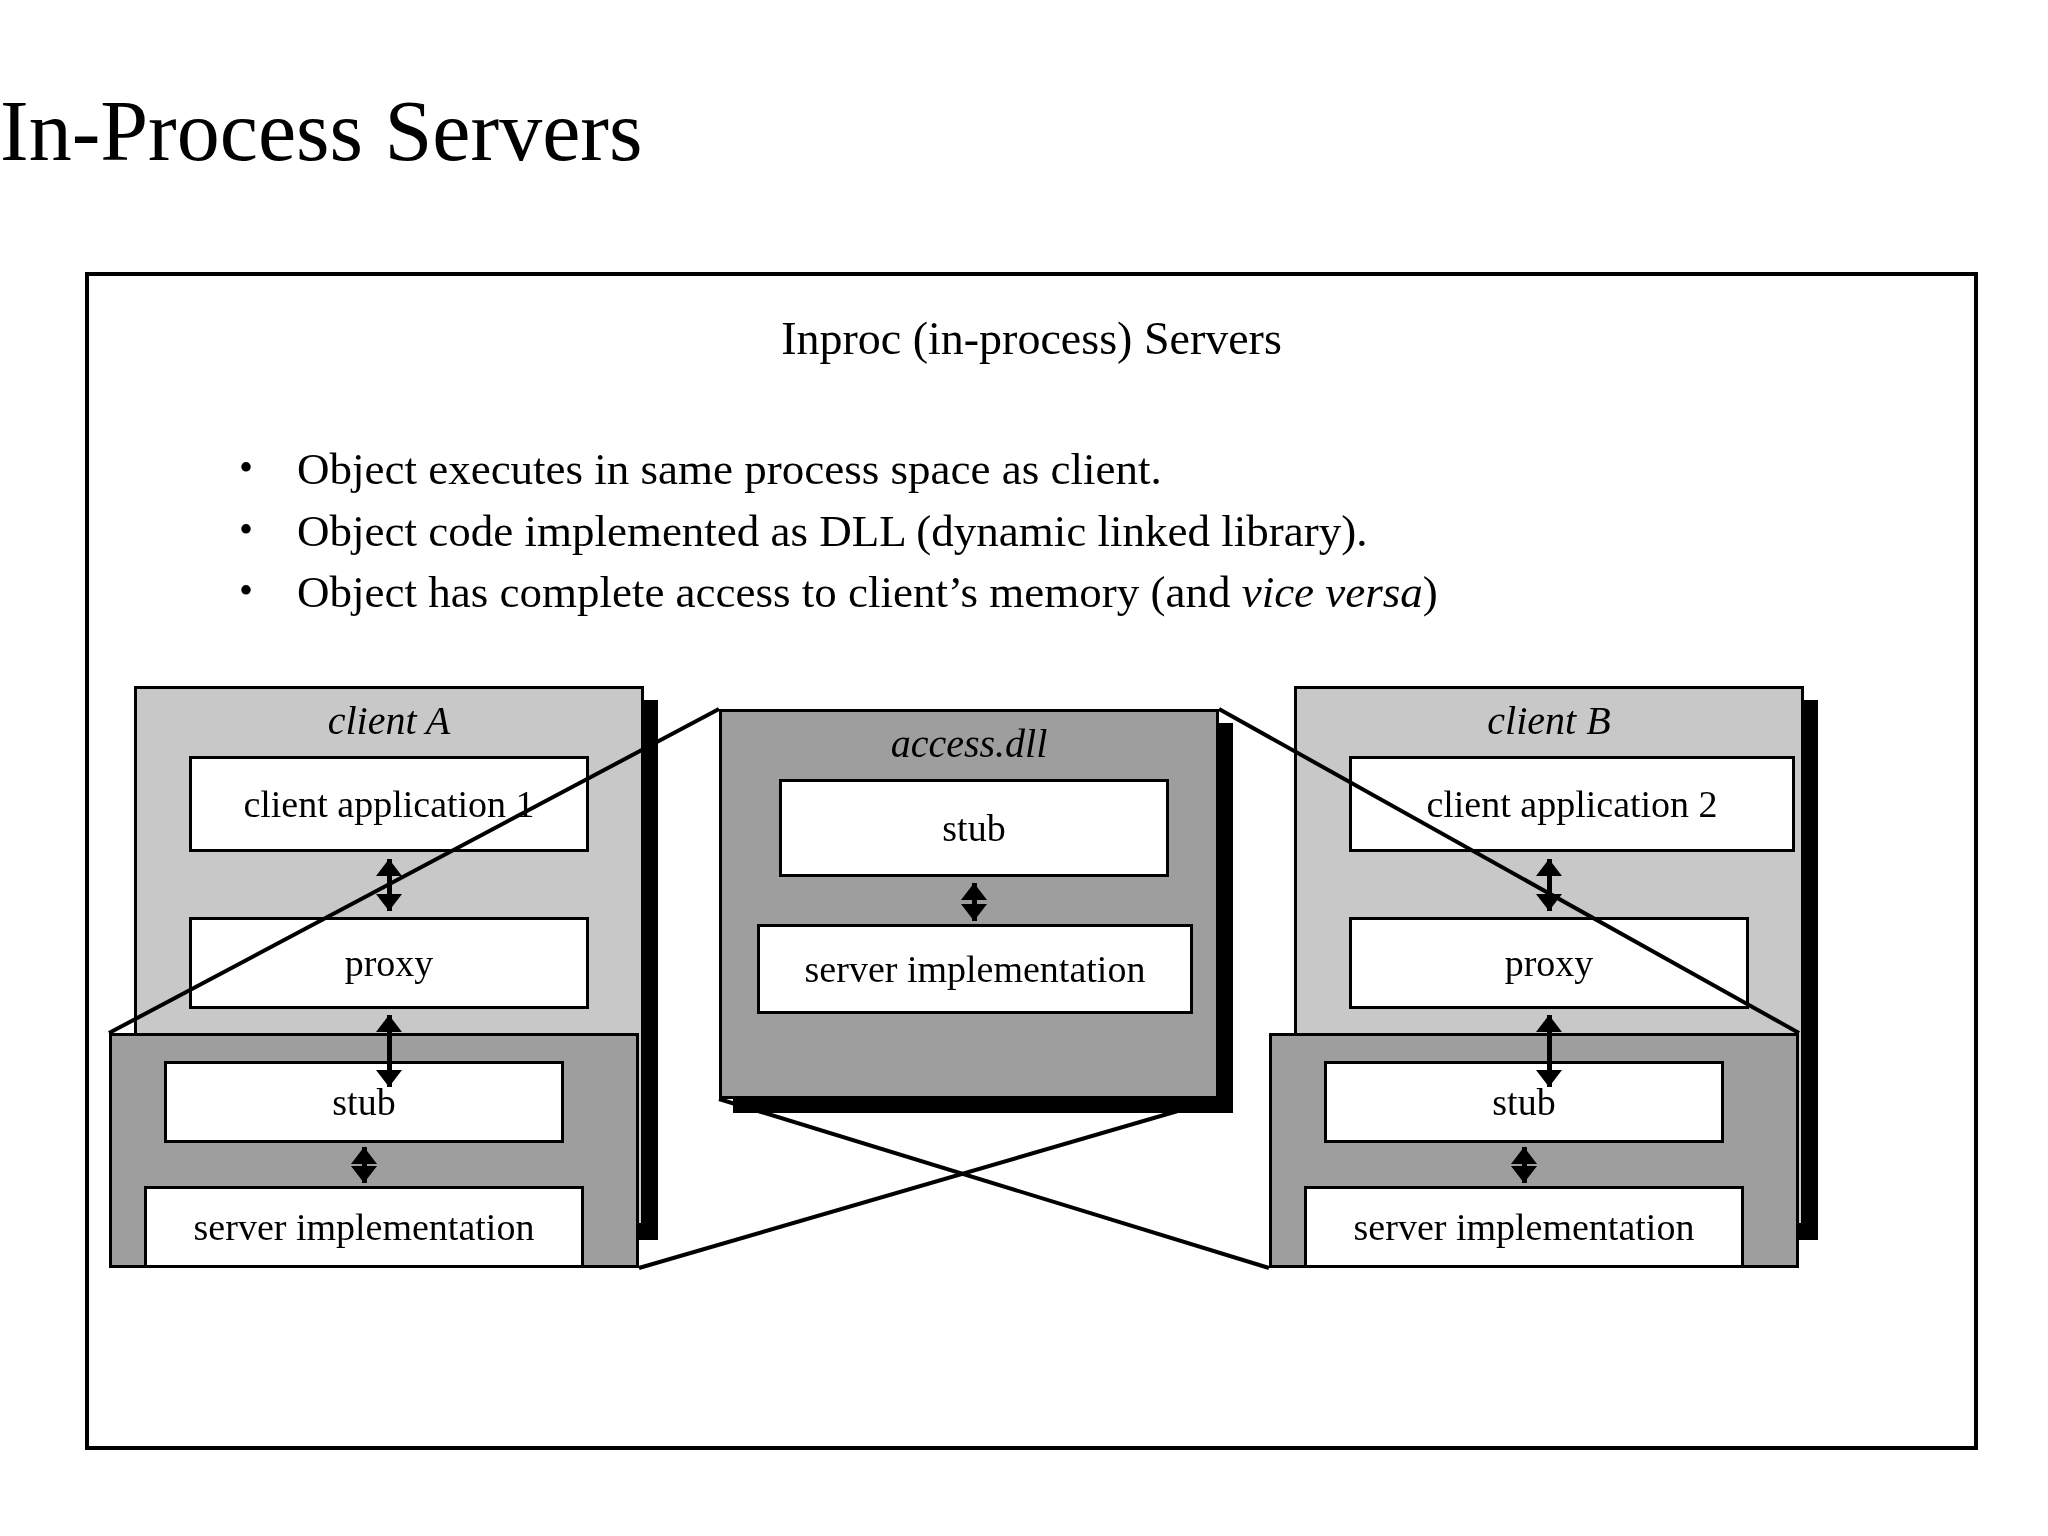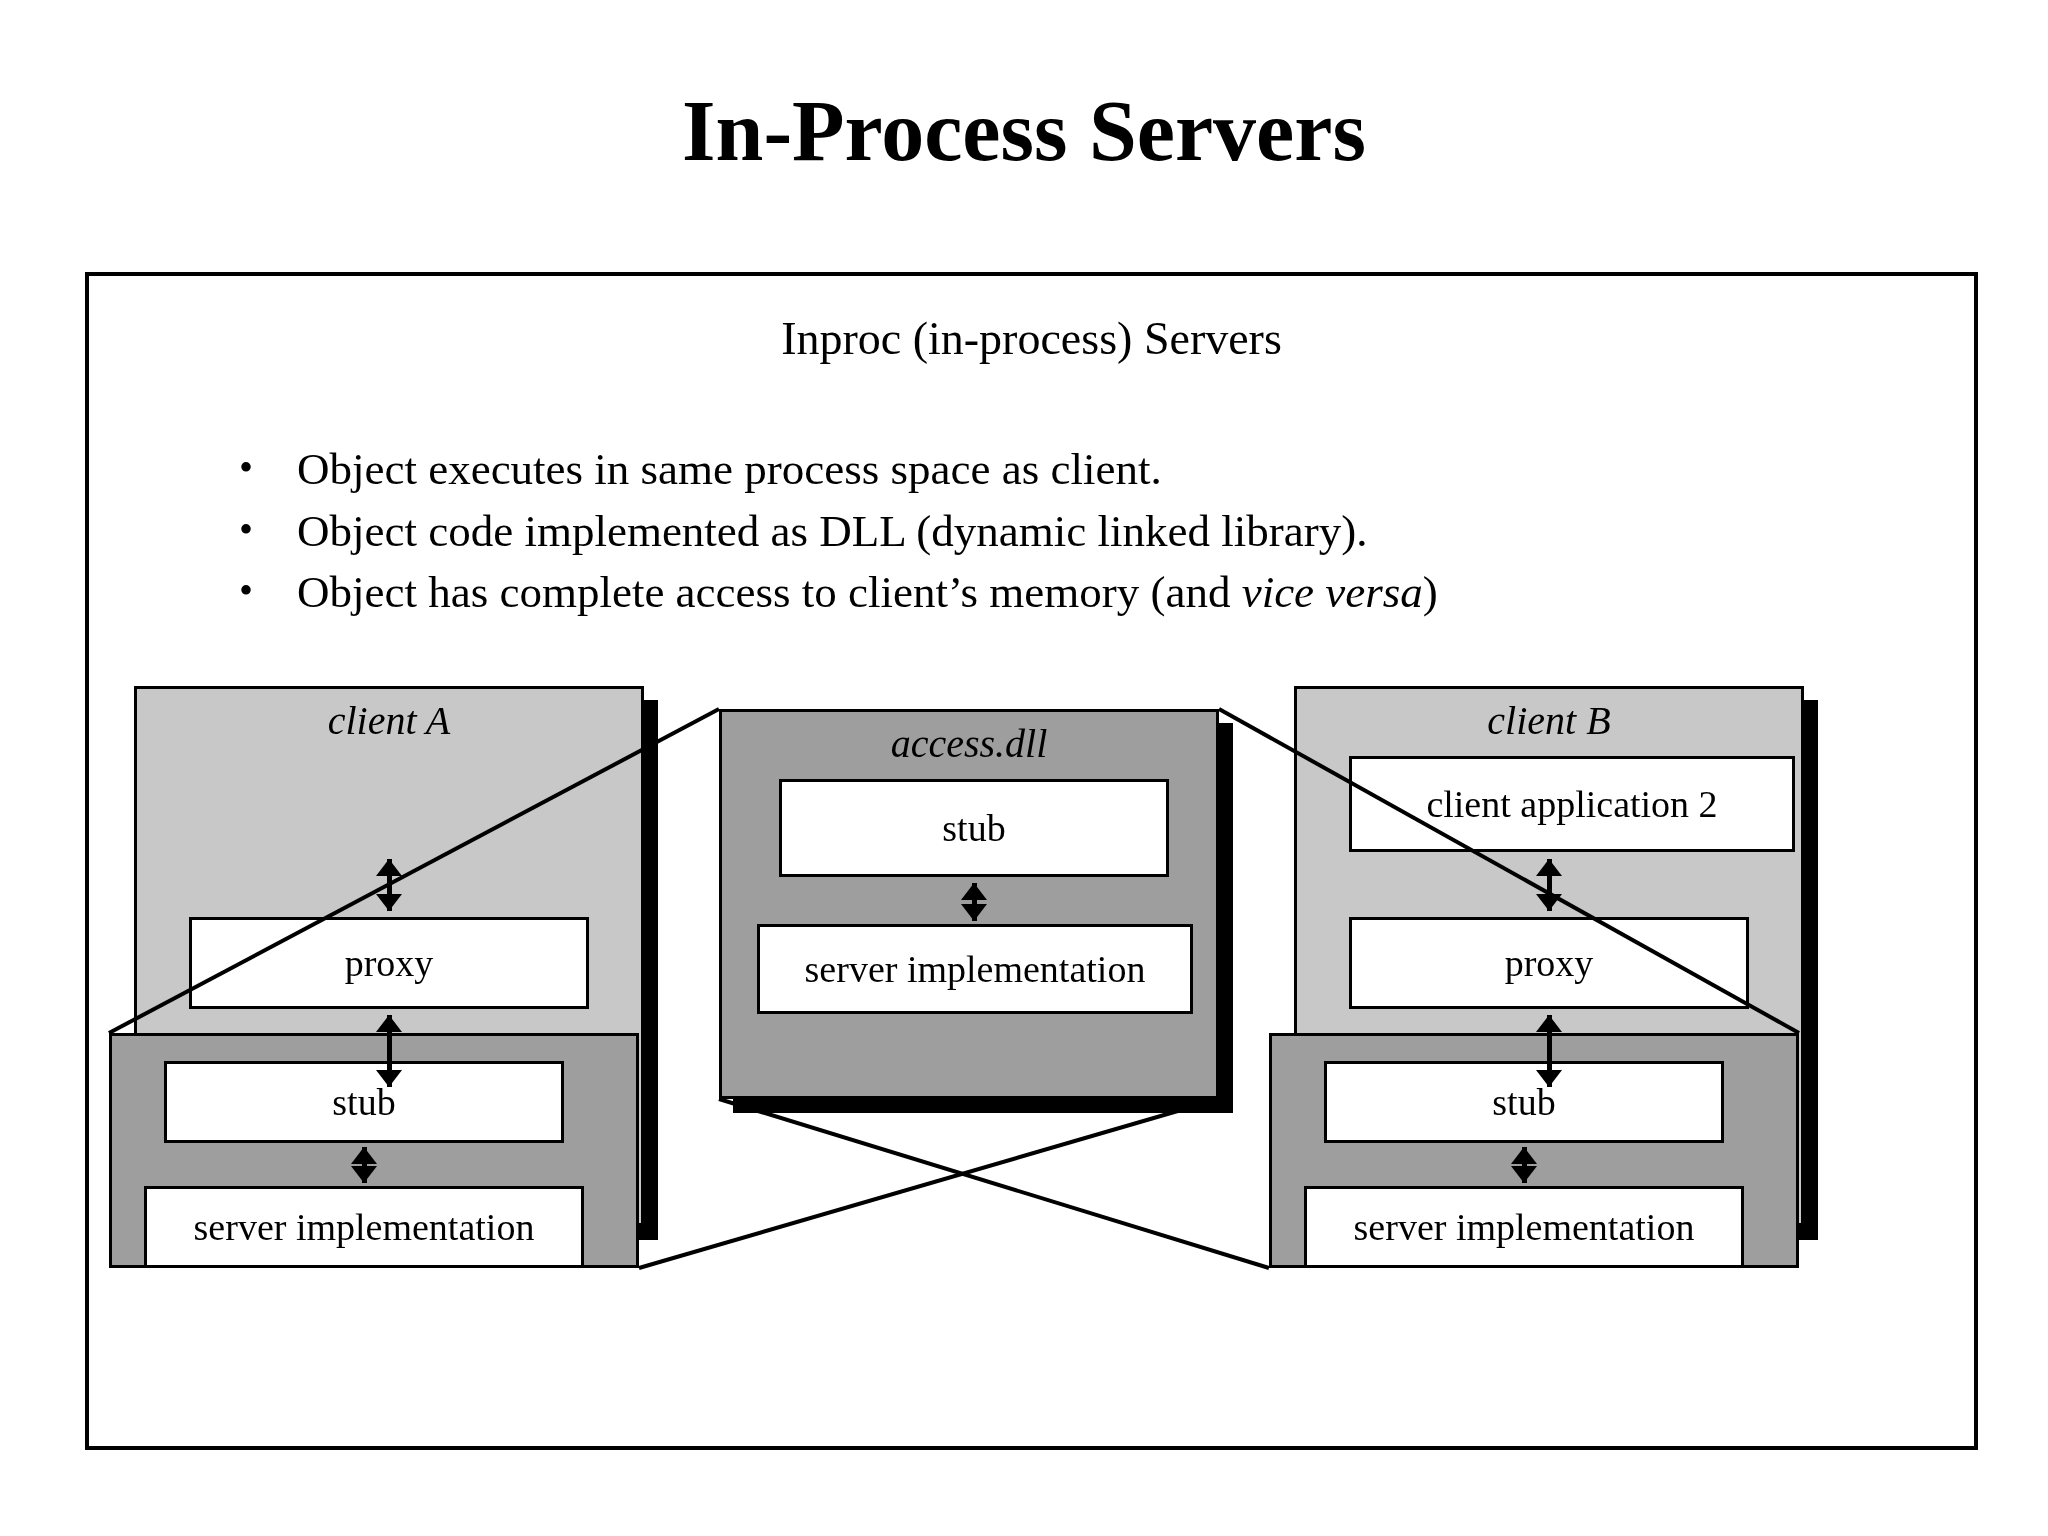--- a/index.html
+++ b/index.html
@@ -15,24 +15,24 @@
     overflow: hidden;
     position: relative;
   }
 
   
   #slide-title {
     position: absolute;
     left: 0;
     top: 88px;
     width: 2048px;
-    text-align: center;
+    text-align: left;
     font-size: 86px;
     line-height: 1.0;
-    font-weight: bold;
+    font-weight: normal;
     letter-spacing: 0px;
     white-space: nowrap;
   }
 
   
   #content-frame {
     position: absolute;
     left: 85px;
     top: 272px;
     width: 1893px;
@@ -210,20 +210,21 @@
         <span class="bullet-text"><span>Object has complete access to client’s memory (and </span><i>vice versa</i><span>)</span></span>
       </div>
 
     </div>
 
     <div id="diagram">
 
       <div class="panel" style="left:45px; top:25px; width:510px; height:540px;">
         <div class="panel-title">client A</div>
       </div>
+      <div class="wbox" style="left:100px; top:95px; width:400px; height:96px;">client application 1</div>
       <div class="arrow" style="left:287px; top:198px; height:52px;">
         <div class="stem"></div>
         <div class="head up"></div>
         <div class="head down"></div>
       </div>
       <div class="wbox" style="left:100px; top:256px; width:400px; height:92px;">proxy</div>
       <div class="arrow" style="left:287px; top:354px; height:72px;">
         <div class="stem"></div>
         <div class="head up"></div>
         <div class="head down"></div>

